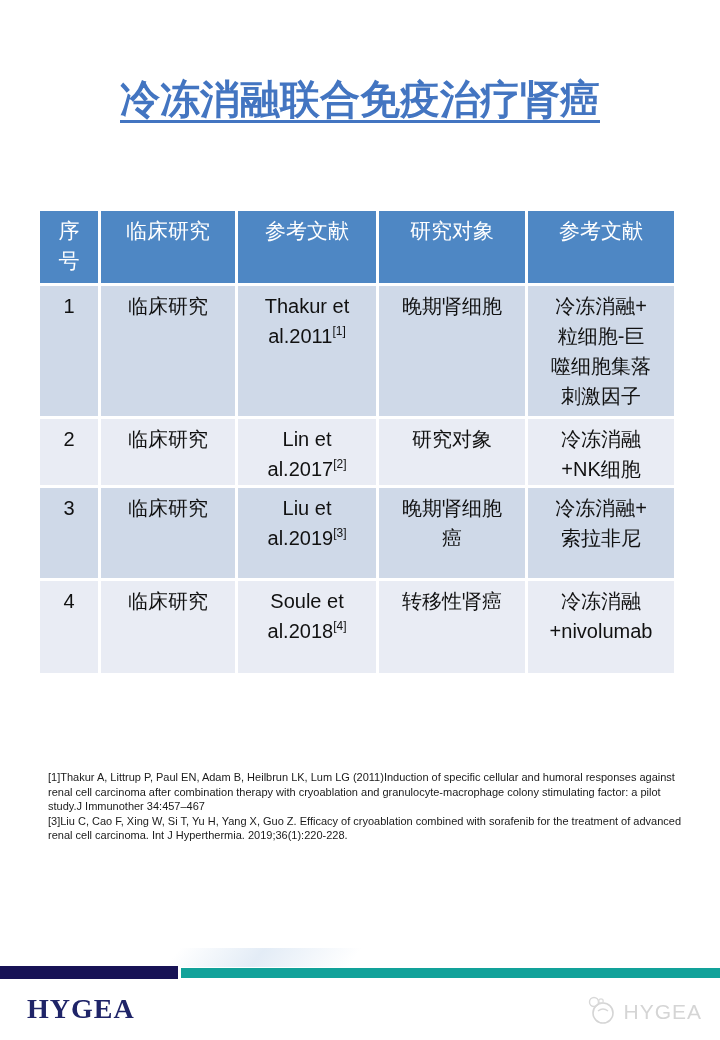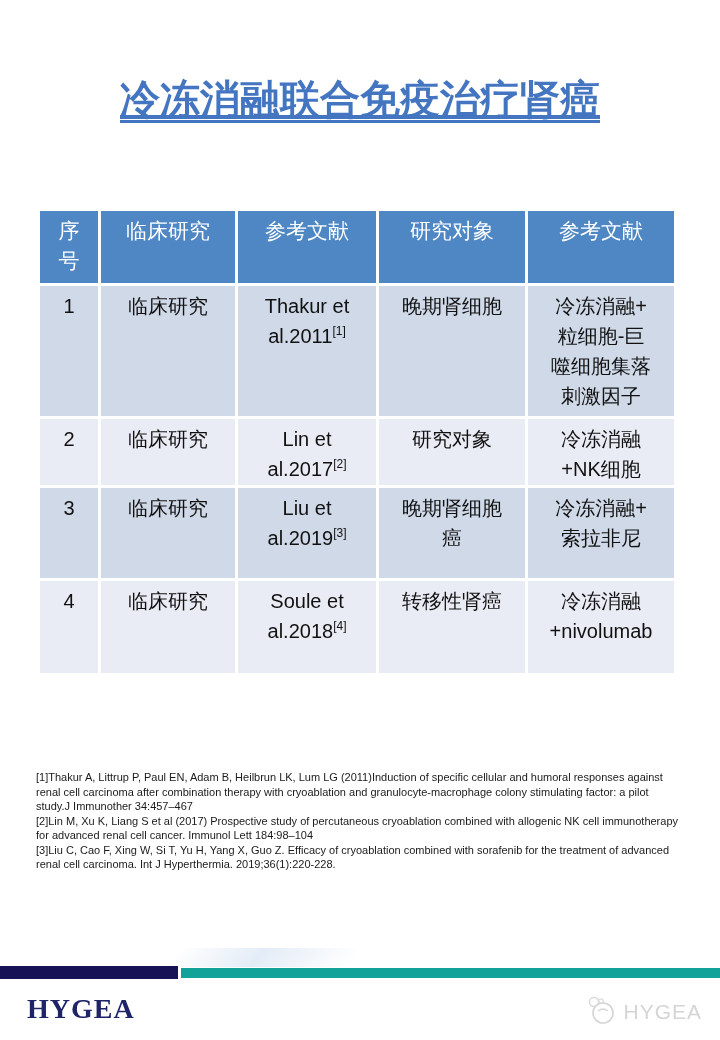--- a/index.html
+++ b/index.html
@@ -13,21 +13,20 @@
 
   
   .title {
     position: absolute;
     top: 72px; left: 0; right: 0;
     text-align: center;
     color: #4375c1;
     font-size: 40px;
     font-weight: bold;
     line-height: 54px;
-    text-decoration: underline;
   }
   .title .tline {
     text-decoration: underline;
     text-decoration-thickness: 3px;
     text-underline-offset: 7px;
   }
 
   
   .study-table {
     position: absolute;
@@ -58,21 +57,21 @@
   tr.band-light td { background: #e9ecf4; }
   .refsup {
     font-size: 12px;
     vertical-align: super;
     line-height: 0;
   }
 
   
   .footnotes {
     position: absolute;
-    left: 36px; top: 770px;
+    left: 48px; top: 770px;
     width: 648px;
     font-size: 11px;
     line-height: 14.5px;
     color: #1a1a1a;
   }
   .footnotes p { margin: 0; }
 
   
   .bar-navy {
     position: absolute;
@@ -183,21 +182,20 @@
 al.2018</span><span class="refsup">[4]</span></td>
       <td>转移性肾癌</td>
       <td>冷冻消融
 +nivolumab</td>
     </tr>
   </tbody>
     </table>
 
   <div class="footnotes">
     <p>[1]Thakur A, Littrup P, Paul EN, Adam B, Heilbrun LK, Lum LG (2011)Induction of specific cellular and humoral responses against renal cell carcinoma after combination therapy with cryoablation and granulocyte-macrophage colony stimulating factor: a pilot study.J Immunother 34:457–467</p>
-    <p>[2]Lin M, Xu K, Liang S et al (2017) Prospective study of percutaneous cryoablation combined with allogenic NK cell immunotherapy for advanced renal cell cancer. Immunol Lett 184:98–104</p>
     <p>[3]Liu C, Cao F, Xing W, Si T, Yu H, Yang X, Guo Z. Efficacy of cryoablation combined with sorafenib for the treatment of advanced renal cell carcinoma. Int J Hyperthermia. 2019;36(1):220-228.</p>
   </div>
 
   <div class="bar-wisp"></div>
   <div class="bar-navy"></div>
   <div class="bar-teal"></div>
 
   <div class="brand">HYGEA</div>
 
   <div class="watermark">

